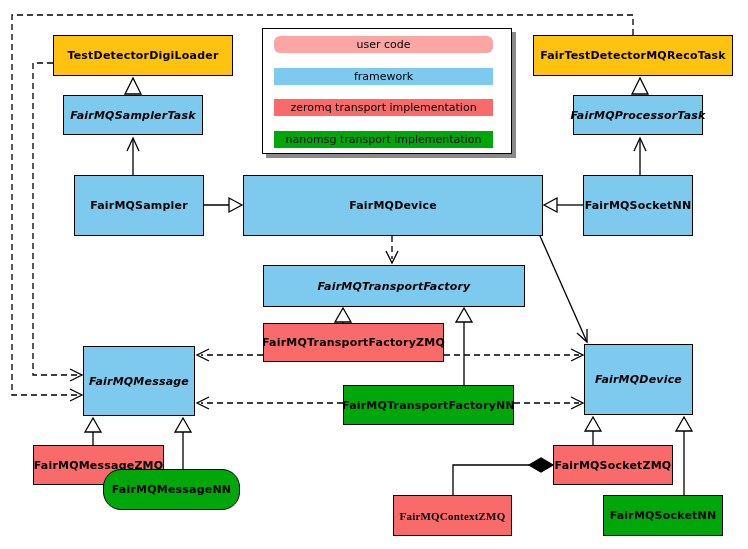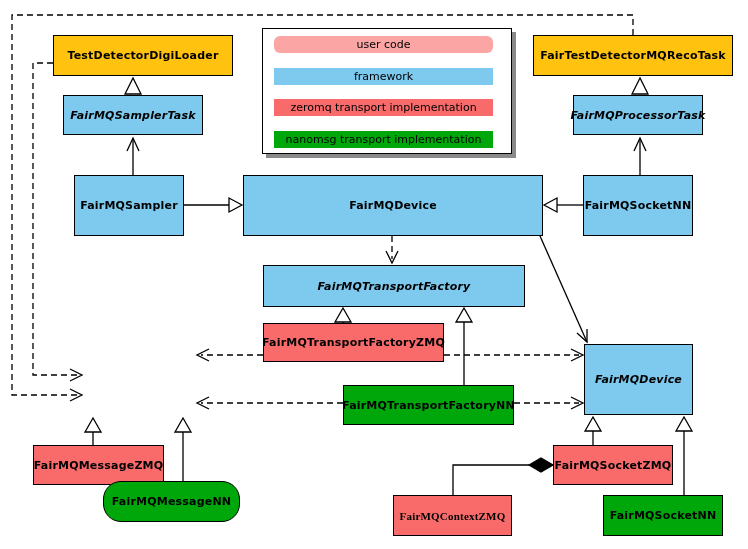--- a/index.html
+++ b/index.html
@@ -32,30 +32,30 @@
     white-space: nowrap;
     text-align: center;
   }
   .node.abstract { font-style: italic; }
 
   
   #n-digi           { left: 53px;  top: 35px;  width: 180px; height: 41px; }
   #n-reco           { left: 533px; top: 35px;  width: 200px; height: 41px; }
   #n-samplertask    { left: 63px;  top: 95px;  width: 140px; height: 40px; }
   #n-processortask  { left: 573px; top: 95px;  width: 130px; height: 40px; }
-  #n-sampler        { left: 74px;  top: 175px; width: 110px; height: 61px; }
+  #n-sampler        { left: 74px;  top: 175px; width: 130px; height: 61px; }
   #n-device         { left: 243px; top: 175px; width: 300px; height: 61px; }
   #n-processor      { left: 583px; top: 175px; width: 110px; height: 61px; }
   #n-transportfactory { left: 263px; top: 265px; width: 262px; height: 42px; }
   #n-factoryzmq     { left: 263px; top: 323px; width: 181px; height: 39px; }
   #n-factorynn      { left: 343px; top: 385px; width: 171px; height: 40px; }
   #n-message        { left: 83px;  top: 346px; width: 112px; height: 70px; }
   #n-socket         { left: 584px; top: 344px; width: 109px; height: 71px; }
   #n-messagezmq     { left: 33px;  top: 445px; width: 131px; height: 40px; }
-  #n-messagenn      { left: 103px; top: 481px; width: 137px; height: 41px; border-radius: 18px; }
+  #n-messagenn      { left: 103px; top: 469px; width: 137px; height: 41px; border-radius: 18px; }
   #n-contextzmq     { left: 393px; top: 495px; width: 119px; height: 41px; font-family: Liberation Serif, serif; }
   #n-socketzmq      { left: 553px; top: 445px; width: 120px; height: 40px; }
   #n-socketnn       { left: 603px; top: 495px; width: 120px; height: 41px; }
 
   
   #legend {
     position: absolute;
     left: 262px; top: 28px;
     width: 250px; height: 126px;
     box-sizing: border-box;
@@ -218,20 +218,21 @@
   <div class="node" id="n-device" style="background-color: rgb(126, 201, 238);">FairMQDevice</div>
 
   <div class="node" id="n-processor" style="background-color: rgb(126, 201, 238);">FairMQSocketNN</div>
 
   <div class="node abstract" id="n-transportfactory" style="background-color: rgb(126, 201, 238);">FairMQTransportFactory</div>
 
   <div class="node" id="n-factoryzmq" style="background-color: rgb(249, 107, 107);">FairMQTransportFactoryZMQ</div>
 
   <div class="node" id="n-factorynn" style="background-color: rgb(0, 167, 11);">FairMQTransportFactoryNN</div>
 
+  <div class="node abstract" id="n-message" style="background-color: rgb(126, 201, 238);">FairMQMessage</div>
 
   <div class="node abstract" id="n-socket" style="background-color: rgb(126, 201, 238);">FairMQDevice</div>
 
   <div class="node" id="n-messagezmq" style="background-color: rgb(249, 107, 107);">FairMQMessageZMQ</div>
 
   <div class="node" id="n-messagenn" style="background-color: rgb(0, 167, 11);">FairMQMessageNN</div>
 
   <div class="node" id="n-contextzmq" style="background-color: rgb(249, 107, 107);">FairMQContextZMQ</div>
 
   <div class="node" id="n-socketzmq" style="background-color: rgb(249, 107, 107);">FairMQSocketZMQ</div>

